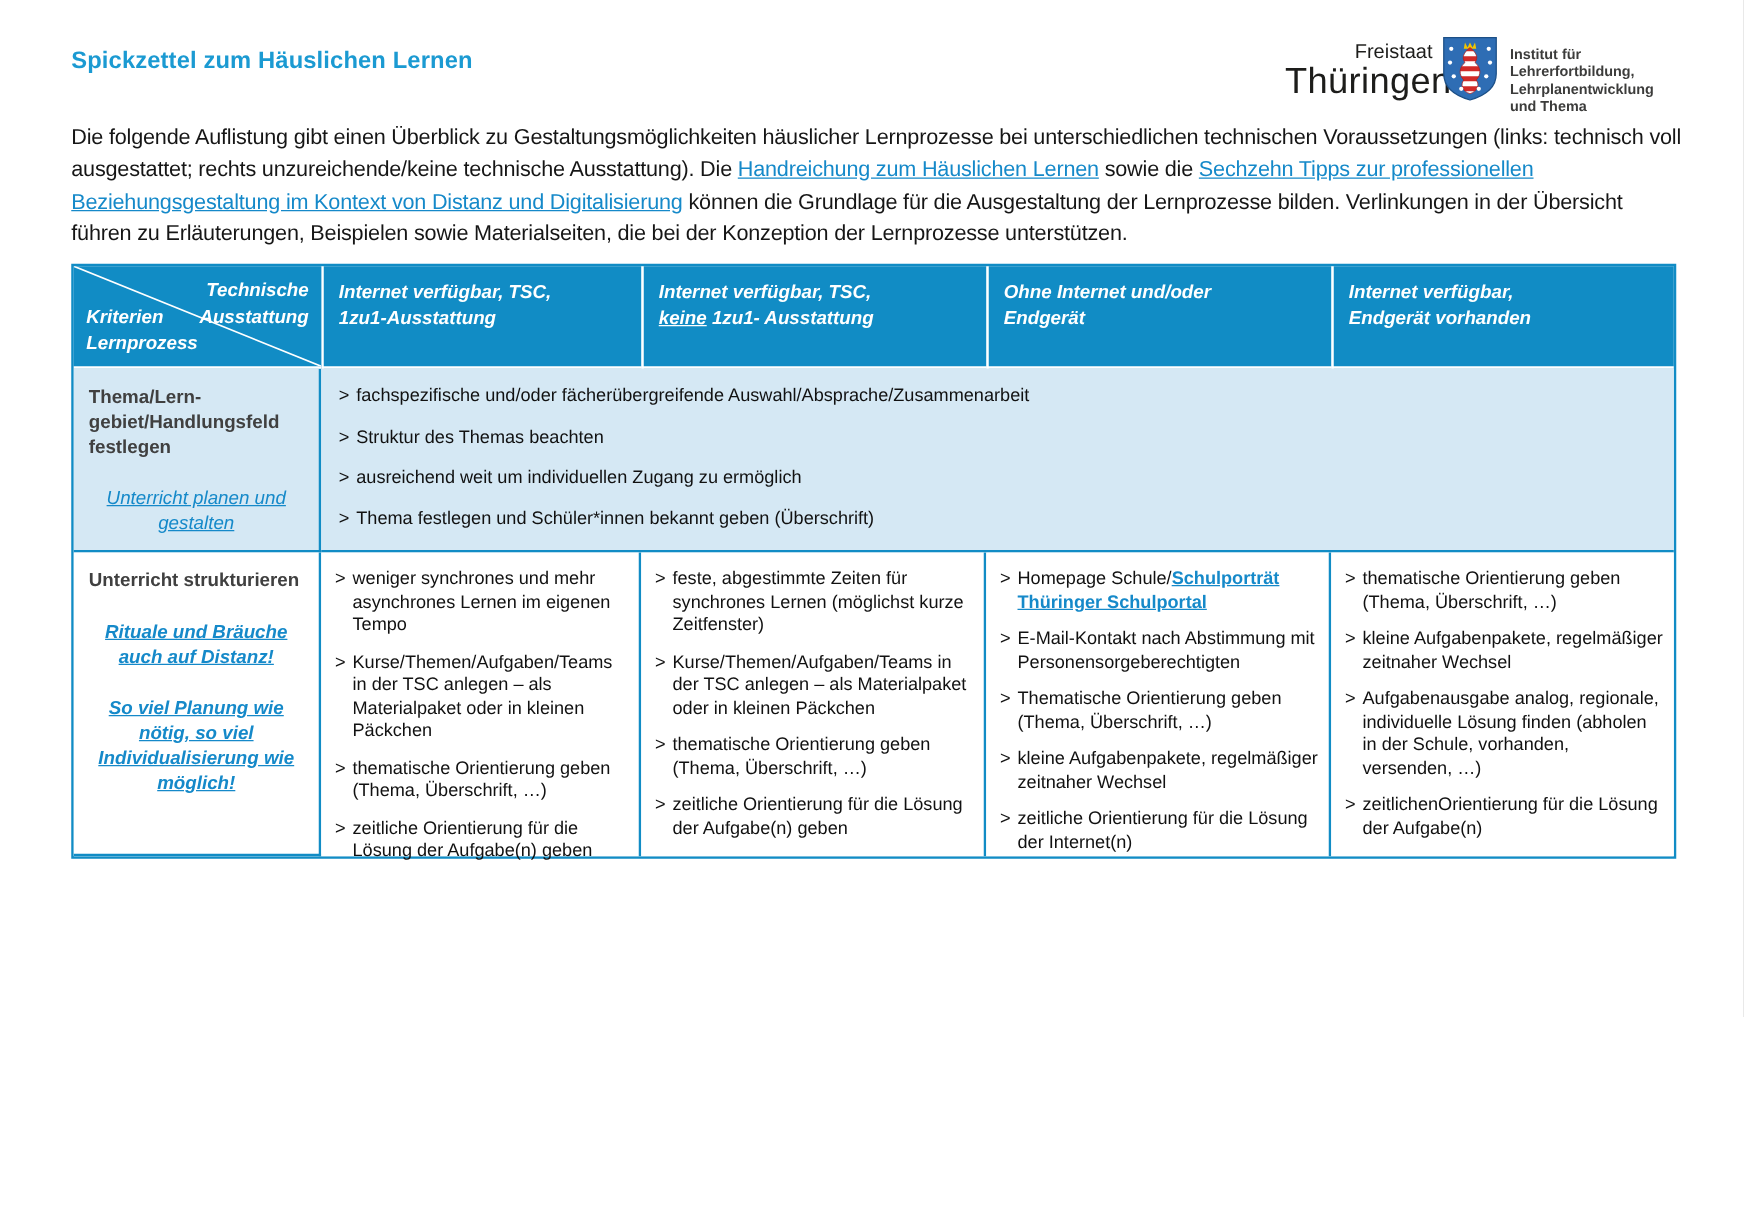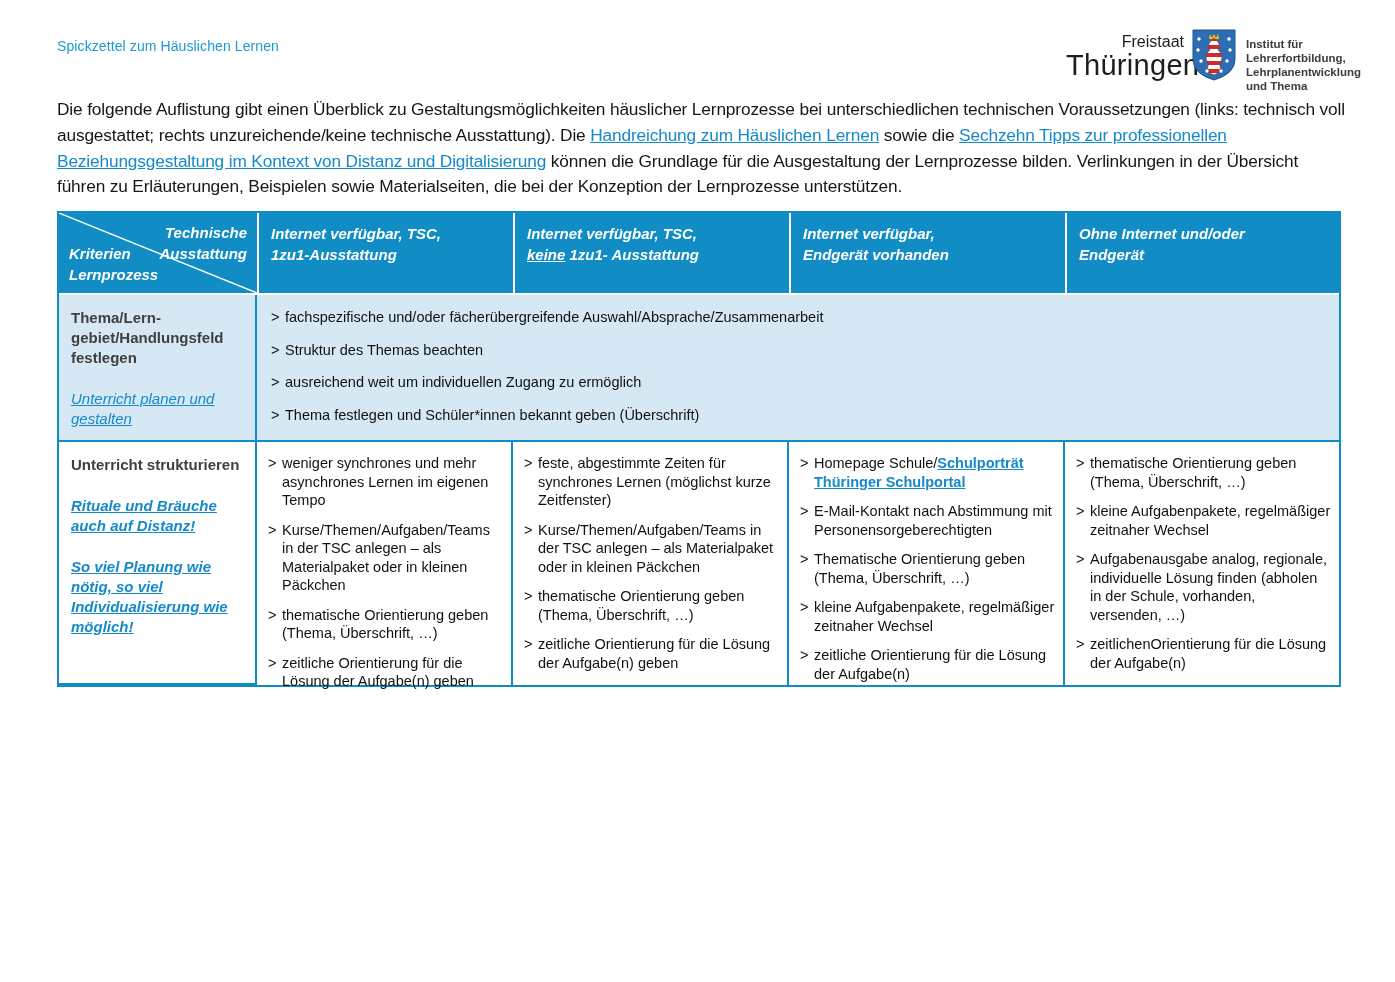--- a/index.html
+++ b/index.html
@@ -11,23 +11,23 @@
   *{margin:0;padding:0;box-sizing:border-box;}
   body{background:#888;}
   .page{
     position:relative;width:1395px;height:982px;background:#ffffff;
     font-family:"Liberation Sans",sans-serif;color:#161616;overflow:hidden;
     margin:0 auto;
   }
   
   .doc-title{
     position:absolute;left:57px;top:38px;
-    font-size:14px;font-weight:normal;color:var(--title-blue);letter-spacing:0.1px;
-  }
-  .logo{position:absolute;left:1028px;top:26px;width:318px;display:flex;align-items:flex-start;margin-left:38px;}
+    font-size:19px;font-weight:bold;color:var(--title-blue);letter-spacing:0.1px;
+  }
+  .logo{position:absolute;left:1028px;top:26px;width:318px;display:flex;align-items:flex-start;}
   .logo-wordmark{text-align:right;color:#1d1d1b;line-height:1;padding-top:8px;width:118px;}
   .logo-freistaat{font-size:16px;margin-bottom:1px;}
   .logo-thueringen{font-size:29px;letter-spacing:0.3px;}
   .logo-shield{width:44px;height:54px;margin:2px 10px 0 8px;flex:0 0 auto;}
   .logo-institute{font-size:11.5px;font-weight:bold;color:#3c3c3b;line-height:14px;padding-top:11px;}
   
   .intro{
     position:absolute;left:57px;top:97px;width:1290px;
     font-size:17.3px;line-height:25.8px;letter-spacing:-0.15px;color:#161616;
   }
@@ -51,21 +51,21 @@
   .corner-top{position:absolute;top:9px;right:10px;width:122px;text-align:right;}
   .corner-bottom{position:absolute;bottom:8px;left:10px;width:110px;}
   .rh{
     background:#fff;padding:13px 12px 12px 12px;
     border-right:2px solid var(--accent);border-bottom:2px solid var(--accent);
   }
   .rh.light{background:var(--lightblue);}
   .rh-title{font-size:15px;font-weight:bold;line-height:20px;color:#404040;overflow-wrap:break-word;}
   .rh-link{
     display:block;margin-top:21px;color:var(--link);text-decoration:underline;
-    font-style:italic;font-size:15px;line-height:20px;cursor:pointer;
+    font-style:italic;font-size:15px;line-height:20px;cursor:pointer;text-align:center;
   }
   .rh-link.bold{font-weight:bold;}
   .span-cell{
     grid-column:2 / 6;background:var(--lightblue);
     border-bottom:2px solid var(--accent);padding:13px 14px;
   }
   .bcell{background:#fff;border-right:2px solid var(--accent);padding:12px 8px 12px 11px;}
   .bcell.last{border-right:none;}
   .item{display:flex;font-size:14.5px;line-height:18.5px;color:#111;margin-bottom:11px;}
   .span-cell .item{margin-bottom:14px;}
@@ -126,26 +126,26 @@
     </div>
     <div class="hcell">
       <div>Internet verfügbar, TSC,</div>
       <div><span class="u"></span><span>1zu1-Ausstattung</span></div>
     </div>
     <div class="hcell">
       <div>Internet verfügbar, TSC,</div>
       <div><span class="u">keine</span><span> 1zu1- Ausstattung</span></div>
     </div>
     <div class="hcell">
+      <div>Ohne Internet und/oder</div>
+      <div><span class="u"></span><span>Endgerät</span></div>
+    </div>
+    <div class="hcell">
       <div>Internet verfügbar,</div>
       <div><span class="u"></span><span>Endgerät vorhanden</span></div>
-    </div>
-    <div class="hcell">
-      <div>Ohne Internet und/oder</div>
-      <div><span class="u"></span><span>Endgerät</span></div>
     </div>
 
     <div class="rh light">
       <div class="rh-title">Thema/Lern-gebiet/Handlungsfeld festlegen</div>
       <a class="rh-link">Unterricht planen und gestalten</a>
     </div>
     <div class="span-cell">
       <div class="item">
           <span class="bm">&gt;</span>
           <span class="itx">fachspezifische und/oder fächerübergreifende Auswahl/Absprache/Zusammenarbeit</span>
@@ -217,21 +217,21 @@
       <div class="item">
           <span class="bm">&gt;</span>
           <span class="itx">Thematische Orientierung geben (Thema, Überschrift, …)</span>
         </div>
       <div class="item">
           <span class="bm">&gt;</span>
           <span class="itx">kleine Aufgabenpakete, regelmäßiger zeitnaher Wechsel</span>
         </div>
       <div class="item">
           <span class="bm">&gt;</span>
-          <span class="itx">zeitliche Orientierung für die Lösung der Aufgabe(n)</span>
+          <span class="itx">zeitliche Orientierung für die Lösung der Internet(n)</span>
         </div>
     </div>
     <div class="bcell last">
       <div class="item">
           <span class="bm">&gt;</span>
           <span class="itx">thematische Orientierung geben (Thema, Überschrift, …)</span>
         </div>
       <div class="item">
           <span class="bm">&gt;</span>
           <span class="itx">kleine Aufgabenpakete, regelmäßiger zeitnaher Wechsel</span>

